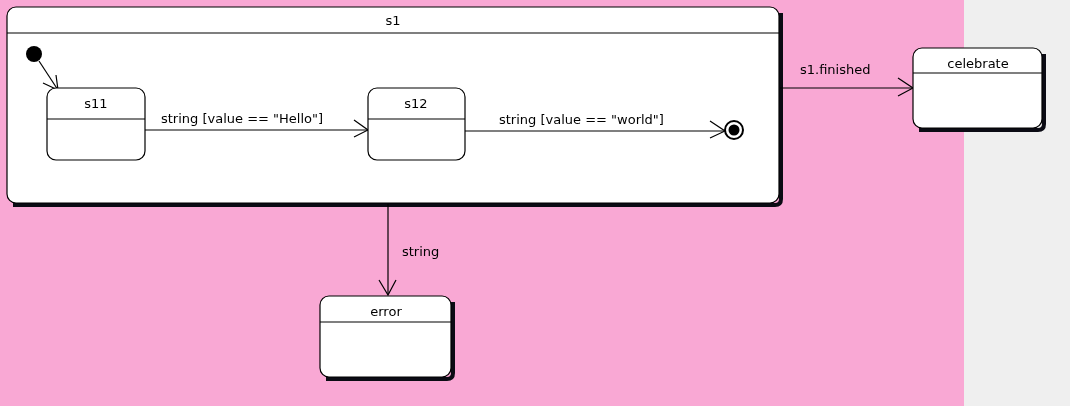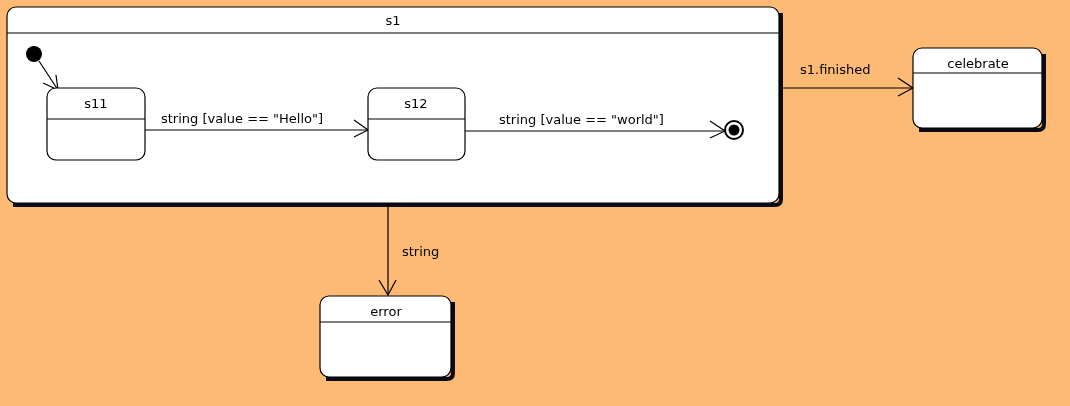--- a/index.html
+++ b/index.html
@@ -9,23 +9,23 @@
     background: #efefef;
   }
   body {
     width: 1070px;
     height: 406px;
     overflow: hidden;
     font-family: "DejaVu Sans", sans-serif;
   }
   #diagram-root {
     position: relative;
-    width: 1070px;
+    width: 964px;
     height: 406px;
-    background: #fdba74;
+    background: #f9a8d4;
   }
   svg#diagram-canvas {
     position: absolute;
     left: 0;
     top: 0;
     width: 1070px;
     height: 406px;
     display: block;
   }
   .edge-label {

